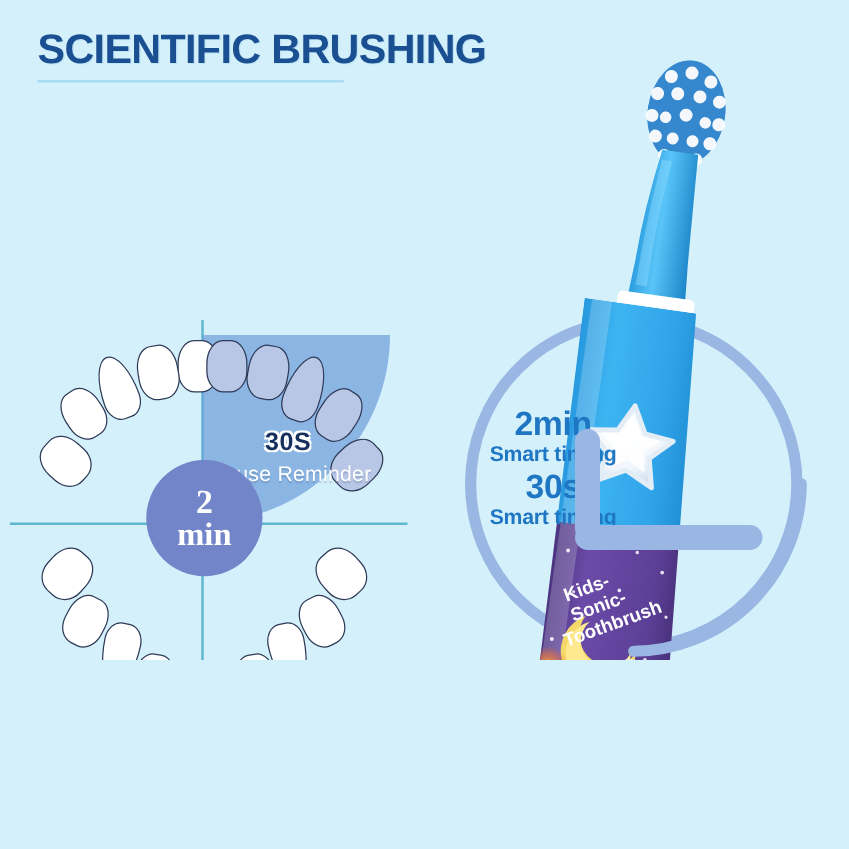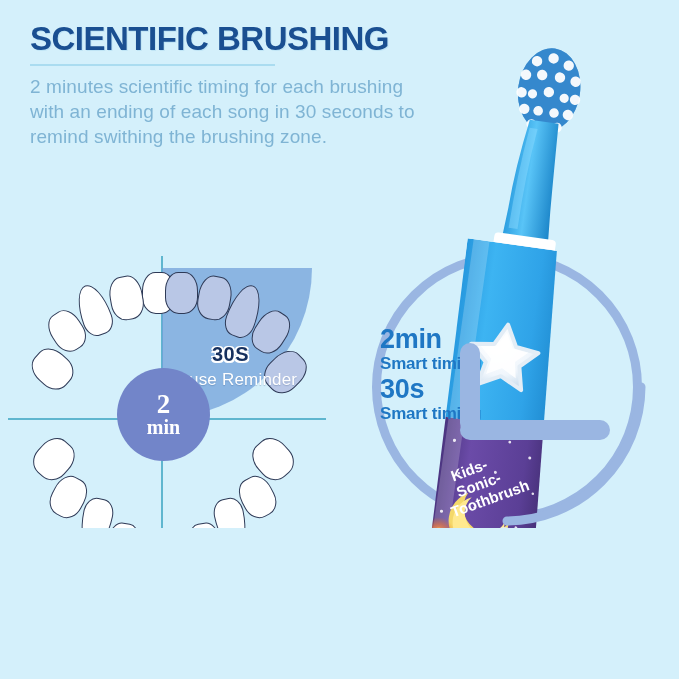--- a/index.html
+++ b/index.html
@@ -89,34 +89,34 @@
     width:93px; height:93px; border-radius:50%;
     background:#7285c9;
     display:flex; flex-direction:column;
     align-items:center; justify-content:center;
     color:#ffffff;
     font-family:"Liberation Serif", serif;
     line-height:0.98;
     z-index:6;
   }
   #bubble-num { font-size:27px; font-weight:bold; }
-  #bubble-unit { font-size:20px; font-weight:bold; margin-top:1px; }
+  #bubble-unit { font-size:26px; font-weight:bold; margin-top:1px; }
 
   
   #right-panel { position:absolute; left:360px; top:240px; width:319px; height:360px; }
   #ring {
     position:absolute; left:12px; top:12px;
     width:270px; height:270px;
     border-radius:50%;
     border:9px solid #9ab6e2;
     box-sizing:border-box;
   }
   #ring-labels {
     position:absolute; left:20px; top:85px; width:125px;
-    text-align:left; z-index:5;
+    text-align:center; z-index:5;
   }
   .lbl-big { font-size:27px; font-weight:bold; color:#1f77c4; line-height:1.08; letter-spacing:-0.3px; }
   .lbl-small { font-size:17px; font-weight:bold; color:#1f77c4; line-height:1.2; letter-spacing:-0.2px; }
 
   
   #brush {
     position:absolute; left:390px; top:48px;
     width:220px; height:640px;
     z-index:4;
     pointer-events:none;
@@ -140,25 +140,20 @@
   }
 </style>
 </head>
 <body>
 
 <div id="stage">
 
   <div id="header">
     <div id="title">SCIENTIFIC BRUSHING</div>
     <div id="title-rule"></div>
-    <div id="subtitle">
-      <div>2 minutes scientific timing for each brushing</div>
-      <div>with an ending of each song in 30 seconds to</div>
-      <div>remind swithing the brushing zone.</div>
-    </div>
   </div>
 
   <div id="teeth-panel">
     <div id="axis-h"></div>
     <div id="axis-v"></div>
     <div id="quadrant-highlight"></div>
 
     <div class="tooth" style="left:142px;top:24px;width:33px;height:42px;"></div>
     <div class="tooth" style="left:110px;top:28px;width:33px;height:44px;transform:rotate(-10deg);"></div>
     <div class="tooth canine" style="left:79px;top:36px;width:30px;height:52px;transform:rotate(-20deg);"></div>

